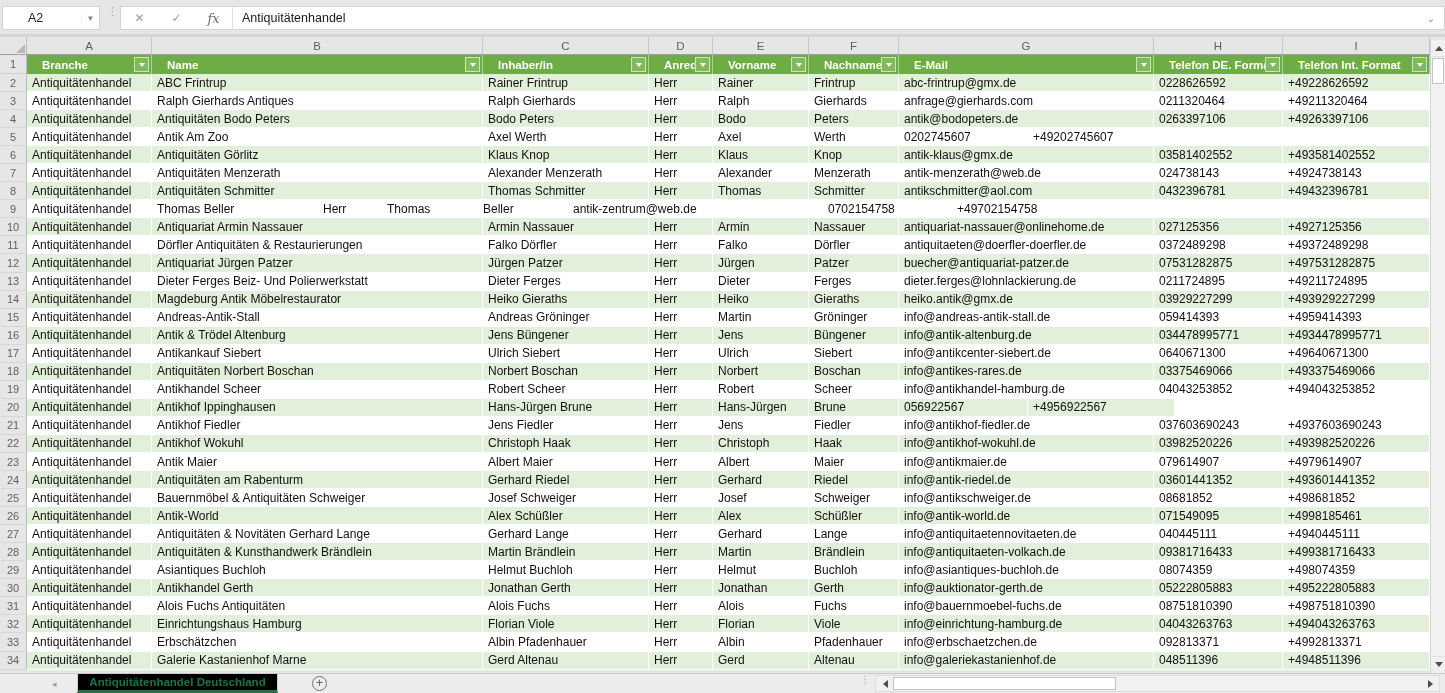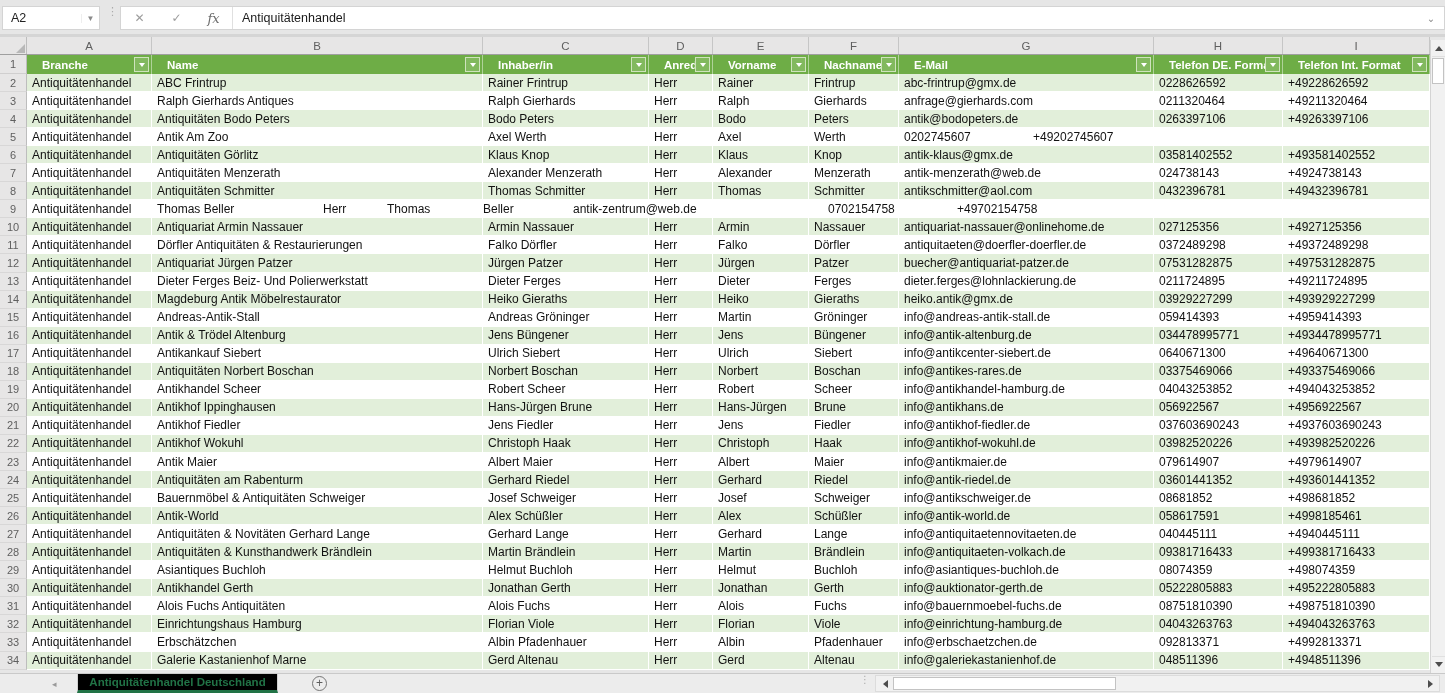--- a/index.html
+++ b/index.html
@@ -4,21 +4,21 @@
 <style>
   * { box-sizing: border-box; margin: 0; padding: 0; }
   html,body { width:1445px; height:693px; overflow:hidden; }
   body { font-family: "Liberation Sans", "DejaVu Sans", sans-serif; }
   .app { position:relative; width:1445px; height:693px; background:#e6e6e6; }
 
   
   .formula-bar { position:relative; height:37px; background:#e6e6e6; border-bottom:3px solid #d5d5d5; }
   .name-box { position:absolute; left:2px; top:6px; width:98px; height:24px; background:#fff;
               border:1px solid #d4d4d4; display:flex; align-items:center; font-size:12.5px; color:#222; }
-  .name-box-text { padding-left:8px; flex:1; }
+  .name-box-text { padding-left:25px; flex:1; }
   .nb-arrow { width:18px; text-align:center; color:#8a8a8a; font-size:8px; border-left:1px solid #eee; }
   .fb-dots { position:absolute; left:107px; top:8px; color:#ababab; font-size:11px; letter-spacing:0;
              line-height:6px; width:8px; text-align:center; }
   .fb-main { position:absolute; left:120px; top:6px; right:0; height:24px; background:#fff;
              border:1px solid #d4d4d4; display:flex; align-items:center; }
   .fb-btns { display:flex; align-items:center; width:112px; border-right:1px solid #e0e0e0; height:100%; }
   .fb-btn { flex:1; text-align:center; font-size:12px; color:#9b9b9b; cursor:default; }
   .fb-fx { font-family:"DejaVu Serif", serif; font-style:italic; color:#6d6d6d; font-size:13px; }
   .fb-input { flex:1; font-size:12.5px; color:#1a1a1a; padding-left:9px; }
   .fb-chevron { width:26px; text-align:center; color:#8a8a8a; font-size:10px; }
@@ -404,21 +404,20 @@
           <div class="cell c8">+494043253852</div>
         </div>
         <div class="row band">
           <div class="rownum">20</div>
           <div class="cell c0">Antiquitätenhandel</div>
           <div class="cell c1">Antikhof Ippinghausen</div>
           <div class="cell c2">Hans-Jürgen Brune</div>
           <div class="cell c3">Herr</div>
           <div class="cell c4">Hans-Jürgen</div>
           <div class="cell c5">Brune</div>
-          <div class="cell c6">info@antikhans.de</div>
           <div class="cell c7">056922567</div>
           <div class="cell c8">+4956922567</div>
         </div>
         <div class="row plain">
           <div class="rownum">21</div>
           <div class="cell c0">Antiquitätenhandel</div>
           <div class="cell c1">Antikhof Fiedler</div>
           <div class="cell c2">Jens Fiedler</div>
           <div class="cell c3">Herr</div>
           <div class="cell c4">Jens</div>
@@ -477,21 +476,21 @@
         </div>
         <div class="row band">
           <div class="rownum">26</div>
           <div class="cell c0">Antiquitätenhandel</div>
           <div class="cell c1">Antik-World</div>
           <div class="cell c2">Alex Schüßler</div>
           <div class="cell c3">Herr</div>
           <div class="cell c4">Alex</div>
           <div class="cell c5">Schüßler</div>
           <div class="cell c6">info@antik-world.de</div>
-          <div class="cell c7">058617591</div>
+          <div class="cell c7">071549095</div>
           <div class="cell c8">+4998185461</div>
         </div>
         <div class="row plain">
           <div class="rownum">27</div>
           <div class="cell c0">Antiquitätenhandel</div>
           <div class="cell c1">Antiquitäten &amp; Novitäten Gerhard Lange</div>
           <div class="cell c2">Gerhard Lange</div>
           <div class="cell c3">Herr</div>
           <div class="cell c4">Gerhard</div>
           <div class="cell c5">Lange</div>

